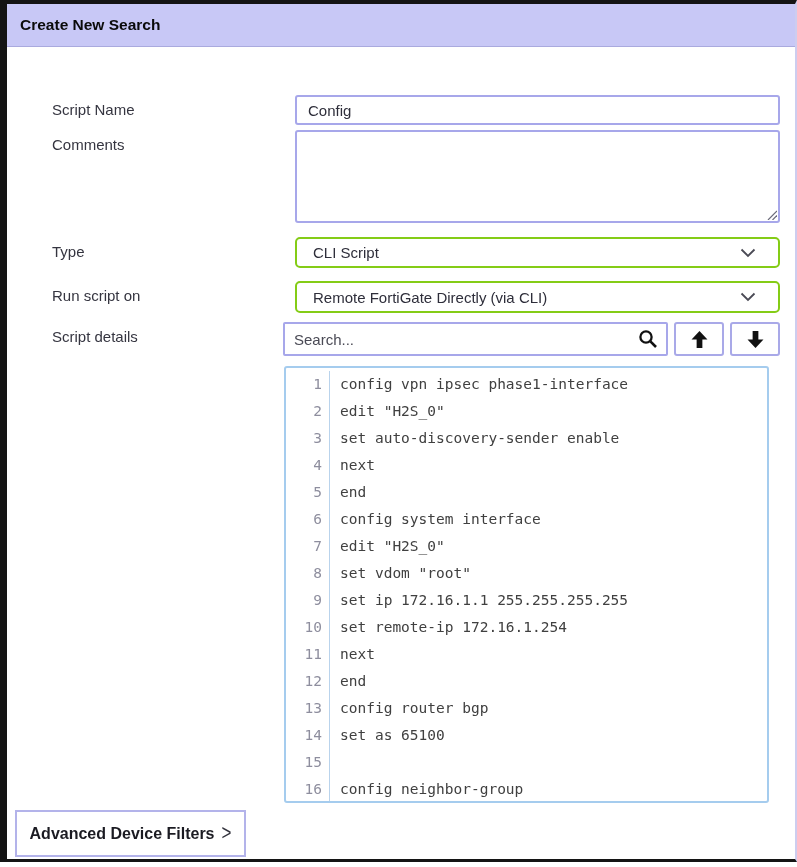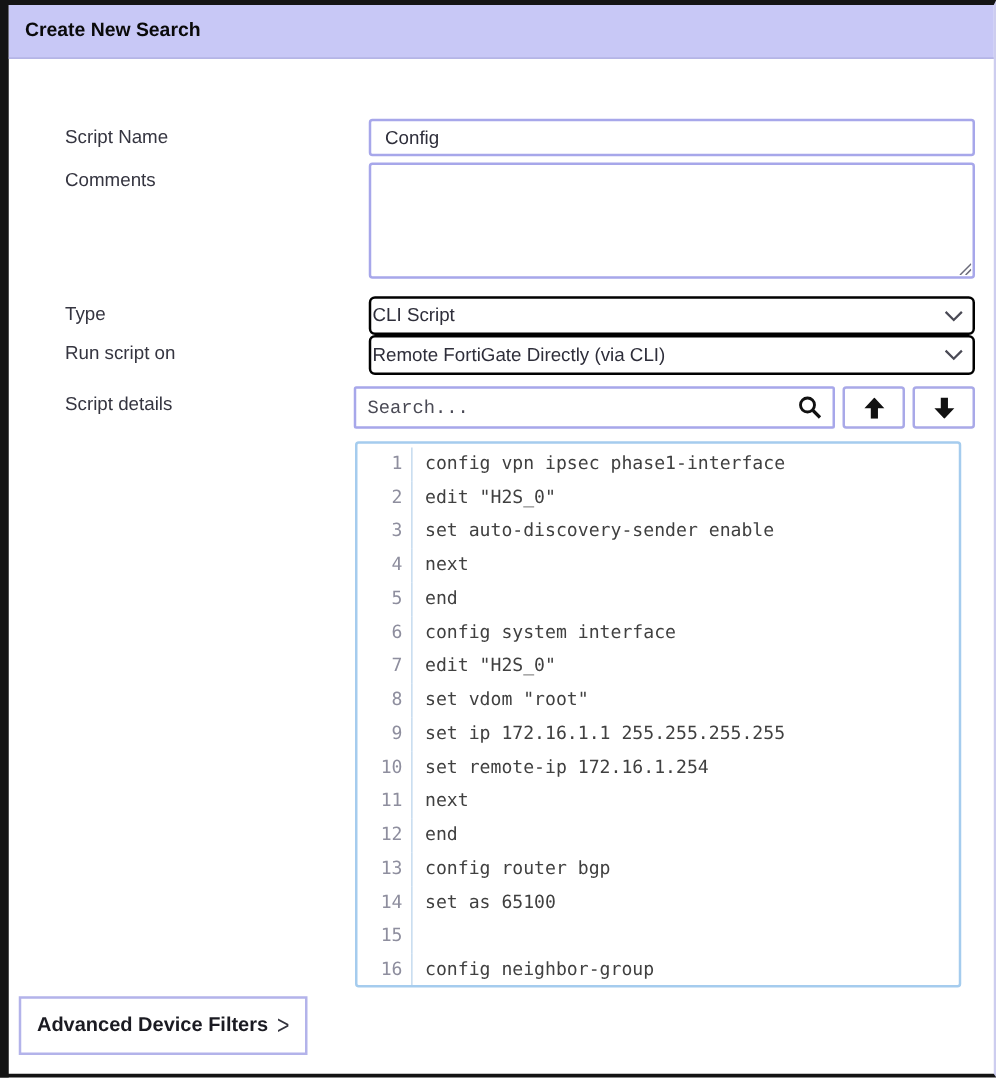--- a/index.html
+++ b/index.html
@@ -44,21 +44,21 @@
     width:100%; height:30px;
     border:2px solid #a7a7ea; border-radius:3px;
     font-family:"Liberation Sans", sans-serif;
     font-size:15px; color:#2e2e3a;
     padding:0 11px;
     outline:none;
     display:block;
   }
   .mb-sm  { margin-bottom:5px; }
   .mb-md  { margin-bottom:14px; }
-  .mb-sel { }
+  .mb-sel { margin-bottom:13px; }
   .mb-run { margin-bottom:9px; }
 
   .textarea-wrap { position:relative; }
   .comments-area {
     width:100%; height:93px;
     border:2px solid #a7a7ea; border-radius:3px;
     resize:none;
     font-family:"Liberation Sans", sans-serif;
     font-size:15px; color:#2e2e3a;
     padding:6px 11px;
@@ -66,40 +66,40 @@
     display:block;
   }
   .resize-grip {
     position:absolute; right:3px; bottom:3px;
     width:11px; height:11px;
     pointer-events:none;
   }
 
   .select-box {
     height:31px;
-    border:2px solid #000000; border-radius:5px;
+    border:2px solid #84cc16; border-radius:5px;
     background:#fff;
     display:flex; align-items:center;
-    padding:0 1px;
+    padding:0 16px;
     font-size:15px; color:#2e2e3a;
     cursor:pointer;
     position:relative;
   }
   .select-value { flex:1 1 auto; overflow:hidden; white-space:nowrap; }
   .select-chev { flex:0 0 auto; margin-right:6px; display:flex; align-items:center; }
 
   .details-block { margin-left:-12px; }
   .search-row { display:flex; margin-bottom:10px; }
   .search-wrap {
     position:relative; flex:0 0 385px; width:385px;
   }
   .search-input {
     width:100%; height:34px;
     border:2px solid #a7a7ea; border-radius:2px;
-    font-family:Liberation Mono, monospace;
+    font-family:Liberation Sans, sans-serif;
     font-size:15px; color:#0f172a;
     padding:0 40px 0 9px;
     outline:none; display:block;
   }
   .search-input::placeholder { color:#4a4a55; opacity:1; }
   .search-glyph {
     position:absolute; right:10px; top:7px;
     width:20px; height:20px; pointer-events:none;
   }
   .arrow-btn {

